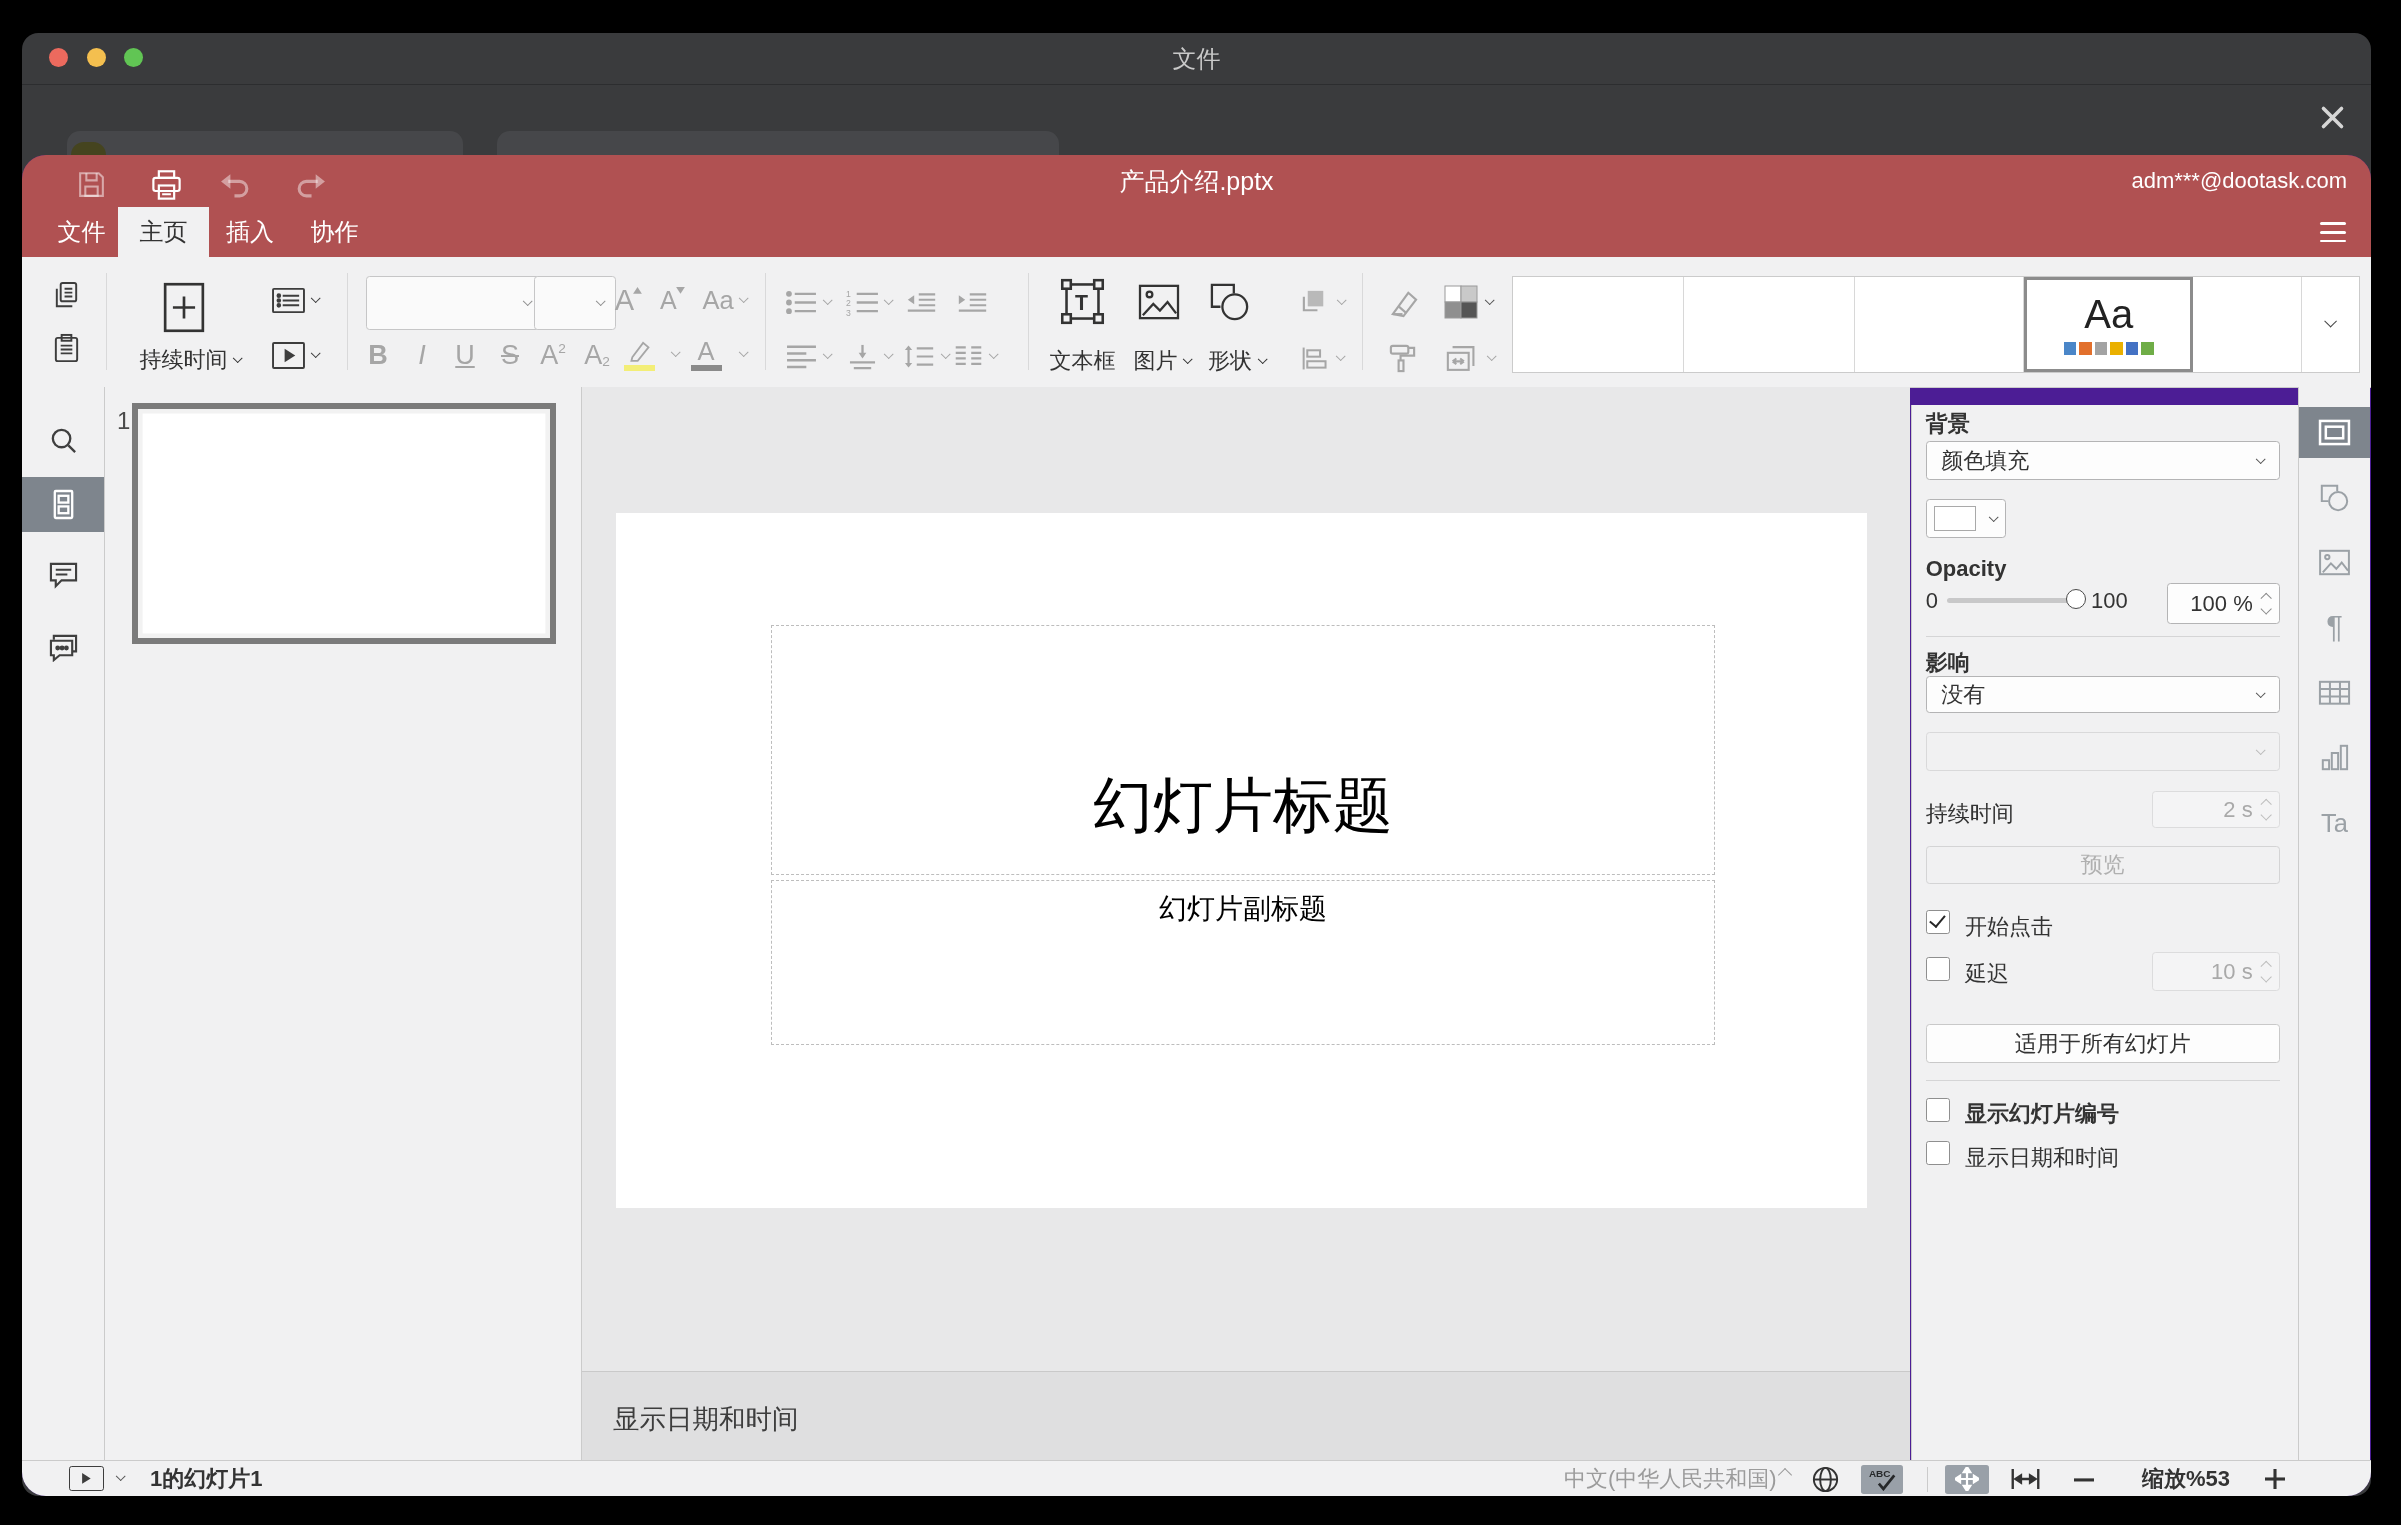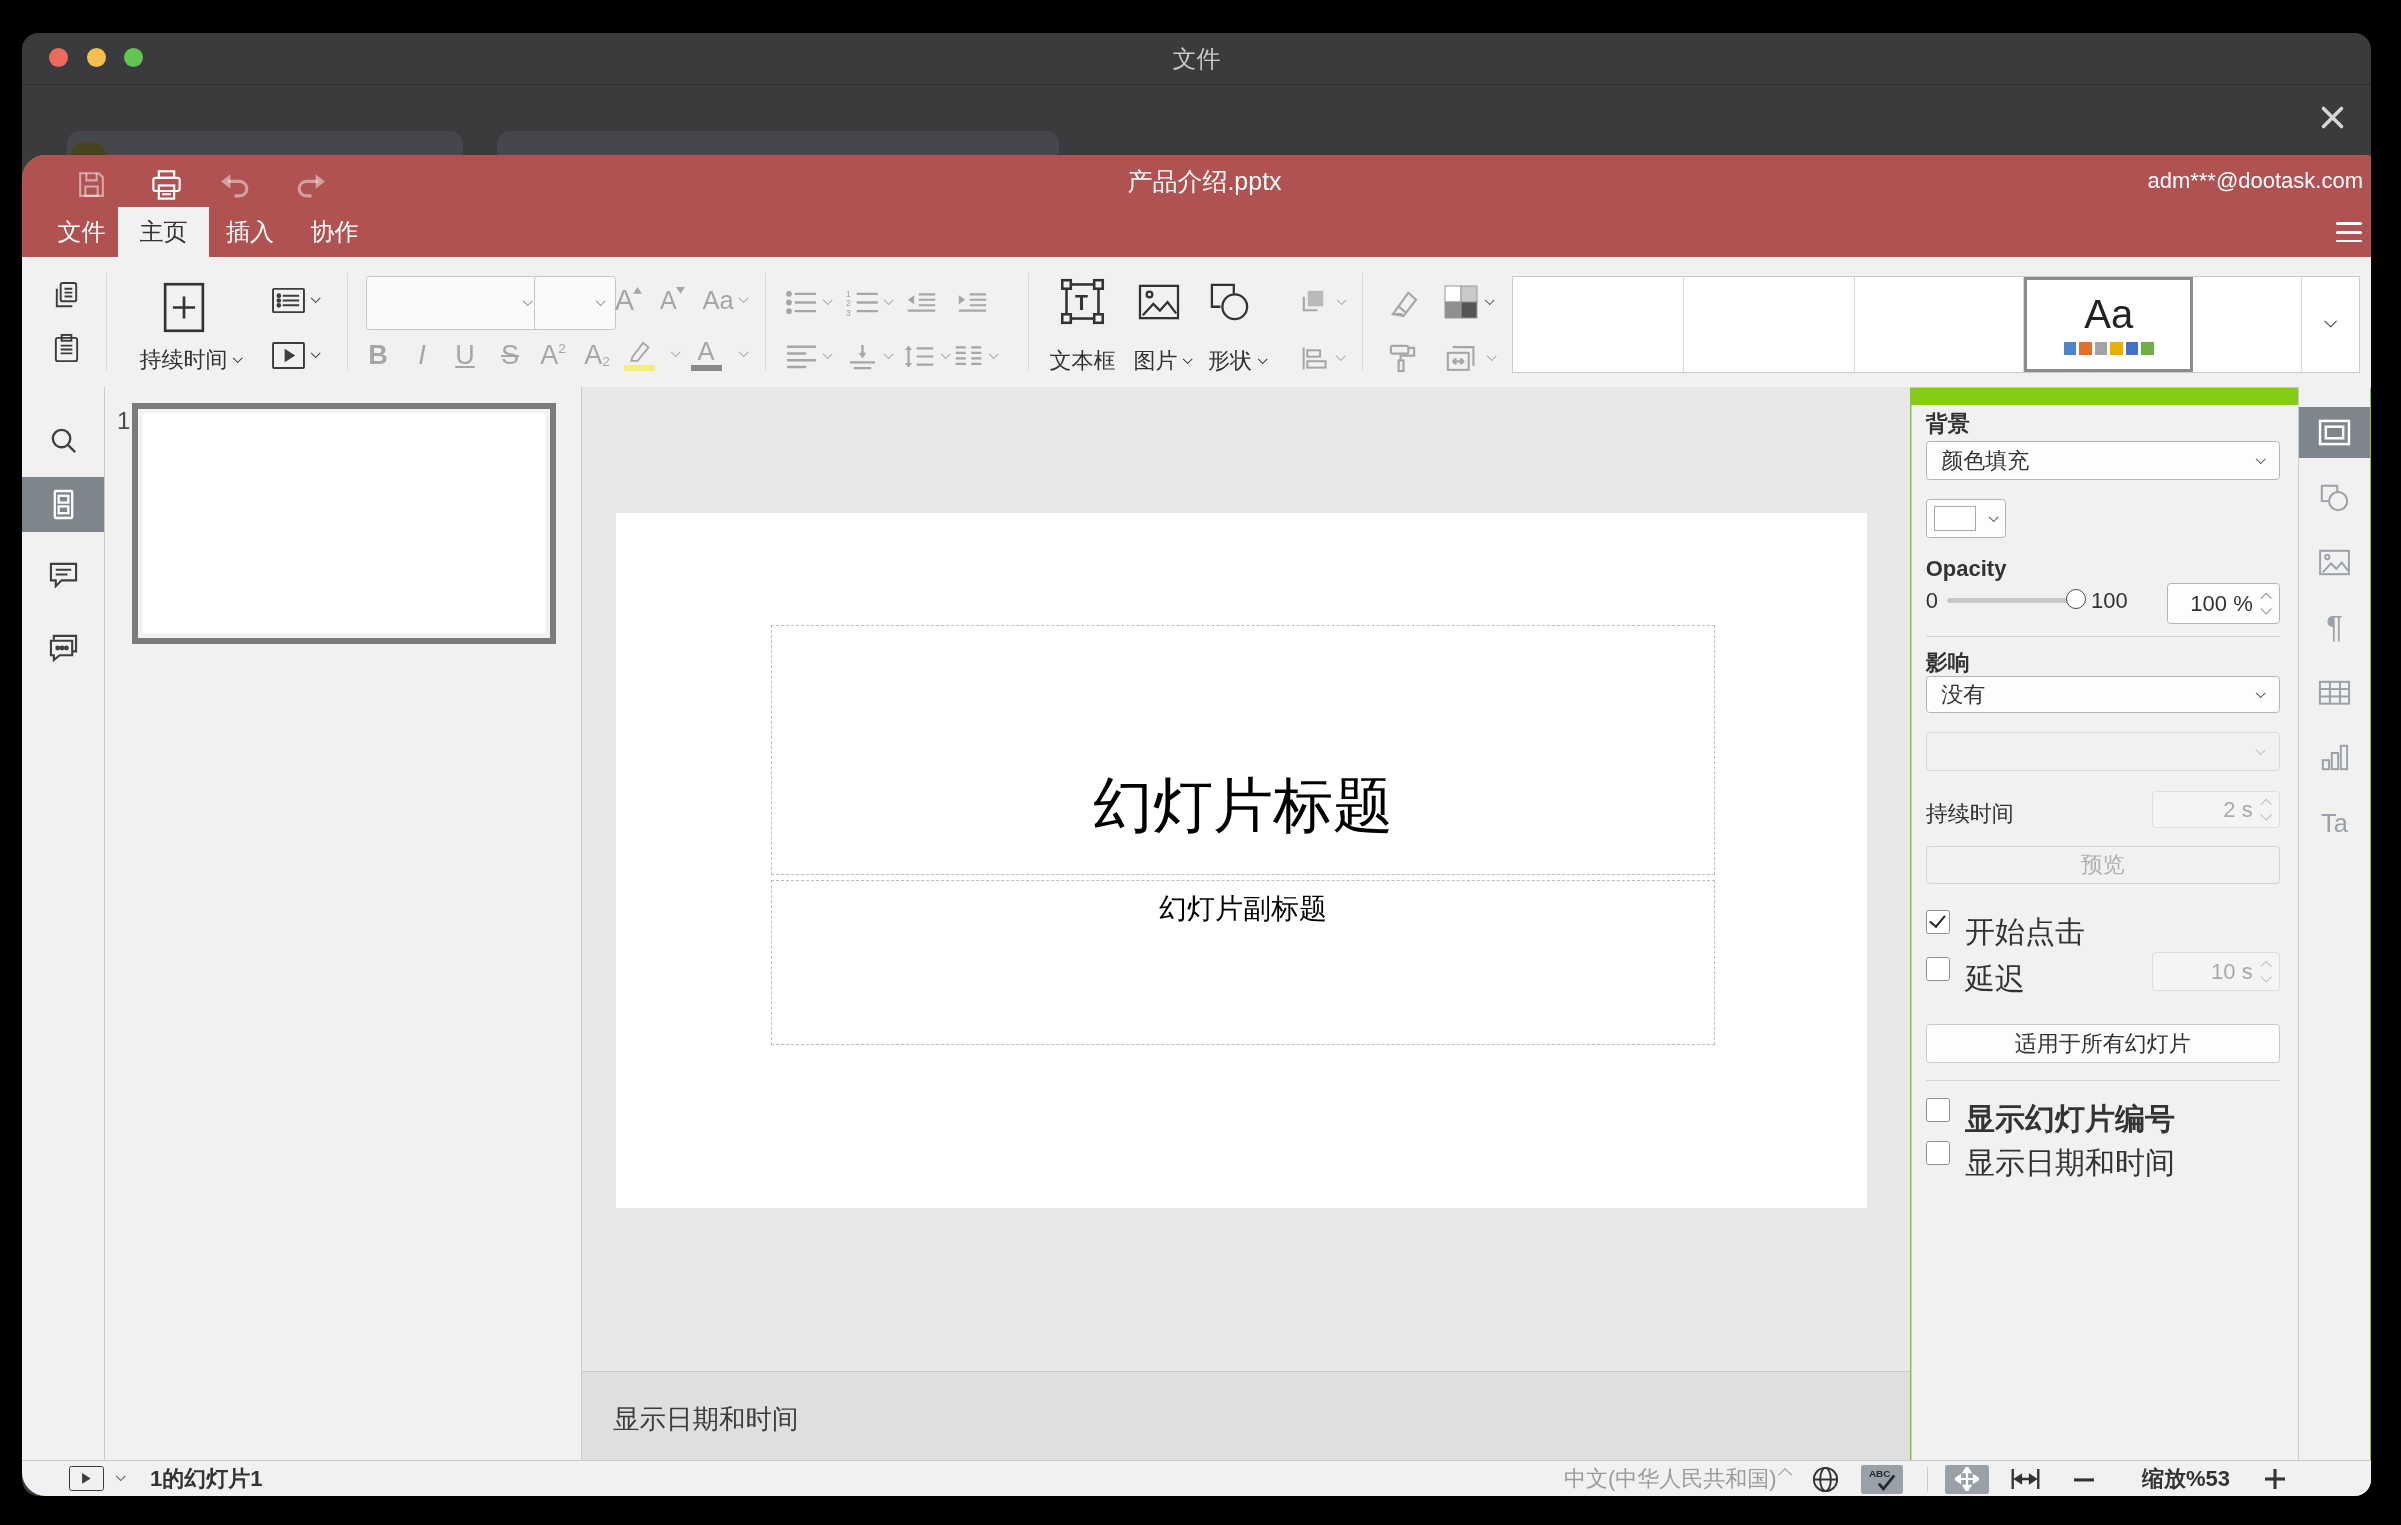--- a/index.html
+++ b/index.html
@@ -6,21 +6,21 @@
     font-family:"Liberation Sans",sans-serif;-webkit-font-smoothing:antialiased;}
   .window{position:absolute;left:22px;top:33px;width:2349px;height:1463px;background:#3a3b3d;border-radius:16.4px;overflow:hidden;}
   .titlebar{position:absolute;top:0;left:0;width:100%;height:51px;border-bottom:0.9px solid #2c2d2f;}
   .light{position:absolute;top:14.6px;width:19px;height:19px;border-radius:50%;}
   .win-title{position:absolute;top:0;left:0;width:100%;height:51px;line-height:51px;text-align:center;color:#c9c9c9;font-size:24px;}
   .understrip{position:absolute;height:25px;top:98px;background:#46474a;border-radius:12.8px 12.8px 0 0;}
   .blob{position:absolute;left:49px;top:109px;width:35px;height:12.8px;background:#45441f;border-radius:17.3px 17.3px 0 0;}
   .close-x{position:absolute;left:2297px;top:71px;width:27px;height:27px;cursor:pointer;}
   .close-x svg{display:block}
 
-  .editor{position:absolute;left:0;top:122px;width:2349px;height:1341px;background:#84cc16;border-radius:24px;overflow:hidden;padding-left:16px;}
+  .editor{position:absolute;left:0;top:122px;width:2349px;height:1341px;background:#4c1d95;border-radius:24px;overflow:hidden;}
   .redhdr{position:absolute;left:0;top:0;width:100%;height:102px;background:#b05152;border-radius:16.4px 16.4px 0 0;}
   .hdr-ic{position:absolute;top:12.8px;}
   .doc-title{position:absolute;top:0;left:0;width:100%;height:52px;line-height:52px;text-align:center;color:#fff;font-size:25px;}
   .email{position:absolute;top:0;right:24px;height:52px;line-height:52px;color:#fff;font-size:22px;}
   .tabs{position:absolute;left:23px;bottom:0;height:50px;display:flex;}
   .tab{height:50px;line-height:50px;text-align:center;color:#fff;font-size:24px;cursor:pointer;}
   .tab.active{background:#f1f1f2;color:#333;}
   .burger{position:absolute;right:25.5px;bottom:14.6px;width:25.5px;height:20px;display:flex;flex-direction:column;justify-content:space-between;cursor:pointer;}
   .burger i{height:2.7px;background:#fff;border-radius:1.8px;}
 
@@ -61,21 +61,21 @@
   .pselect.dis{background:#f1f1f2;border-color:#d9d9da;color:#b5b5b5;cursor:default;}
   .spin{position:absolute;background:#fdfdfd;border:0.9px solid #b4b4b5;border-radius:3.6px;box-sizing:border-box;display:flex;align-items:center;justify-content:flex-end;gap:9px;padding-right:9px;}
   .spin.dis{background:#f4f4f5;border-color:#dcdcdd;color:#a9a9a9;text-align:right;}
   .spin .arrows{display:flex;flex-direction:column;gap:2.7px;color:#8a8a8a;}
   .spin .arrows b{display:block;width:7.3px;height:7.3px;border-right:1.8px solid currentColor;border-bottom:1.8px solid currentColor;}
   .spin .arrows b.up{transform:rotate(-135deg);}
   .spin .arrows b.dn{transform:rotate(45deg);}
   .hr{position:absolute;height:0.9px;background:#d5d5d6;}
   .cb{position:absolute;width:24px;height:24px;background:#fff;border:1.8px solid #8f8f8f;border-radius:2.7px;box-sizing:border-box;cursor:pointer;}
   .cb .mark{position:absolute;left:6.4px;top:0.9px;width:7.3px;height:12.8px;border-right:2.7px solid #262626;border-bottom:2.7px solid #262626;transform:rotate(40deg);}
-  .cblabel{position:absolute;font-size:30px;color:#333;}
+  .cblabel{position:absolute;font-size:22px;color:#333;}
   .pbtn{position:absolute;border:0.9px solid #c9c9c9;border-radius:3.6px;background:#fdfdfd;display:flex;align-items:center;justify-content:center;font-size:22px;color:#333;cursor:pointer;box-sizing:border-box;}
   .pbtn.dis{background:transparent;border-color:#d4d4d5;color:#b0b0b0;}
   .slider-track{position:absolute;height:4.6px;background:#c8c8c9;border-radius:2.7px;}
   .slider-thumb{position:absolute;width:20px;height:20px;border-radius:50%;background:#fff;border:1.8px solid #4a4a4a;box-sizing:border-box;cursor:pointer;}
   .rrail{position:absolute;left:2276px;top:0;width:72px;height:100%;background:#f1f1f2;border-left:0.9px solid #cbcbcb;box-sizing:border-box;}
   .rrail-btn{position:absolute;left:0;width:71px;height:51px;display:flex;align-items:center;justify-content:center;color:#9ba1a6;cursor:pointer;}
   .rrail-btn.active{background:#7e858d;color:#fff;}
   .rrail-btn .txt{font-size:24px;color:inherit;}
 
   .statusbar{position:absolute;left:0;top:1305px;width:2349px;height:36px;background:#f1f1f2;border-top:0.9px solid #cbcbcb;box-sizing:border-box;}

